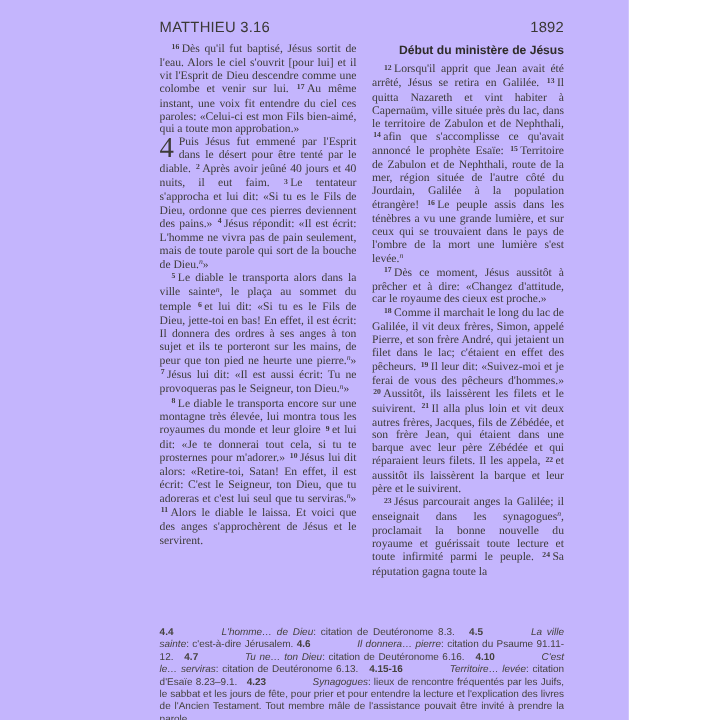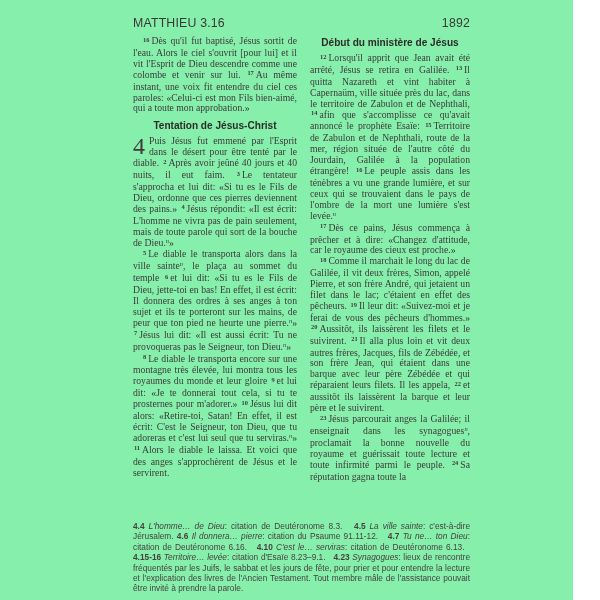--- a/index.html
+++ b/index.html
@@ -1,20 +1,20 @@
 <!DOCTYPE html>
 <html lang="fr"><head>
 <meta charset="utf-8">
 <style>
   html, body { margin: 0; padding: 0; }
   .page {
     position: relative;
-    width: 573px;
+    width: 524px;
     height: 600px;
-    background: #86efac;
+    background: #c4b5fd;
     overflow: hidden;
     font-family: "Liberation Serif", serif;
     color: #3d3b38;
     -webkit-font-smoothing: antialiased;
   }
   .header {
     position: absolute;
     left: 133px;
     width: 337px;
     top: 16px;
@@ -46,21 +46,21 @@
   .colR { width: 160px; }
   .col p { margin: 0; }
   .col p.ind { text-indent: 9px; }
   h3.shead {
     font-family: "Liberation Sans", sans-serif;
     font-size: 10.1px;
     line-height: 12px;
     font-weight: 700;
     color: #2e2c29;
     margin: 6px 0 4px 0;
-    text-align: center;
+    text-align: right;
   }
   h3.shead.first { margin-top: 1px; }
   .dropcap {
     float: left;
     font-size: 24px;
     line-height: 19px;
     height: 20px;
     padding: 1px 4px 0 0;
     color: #3d3b38;
     font-family: "Liberation Serif", serif;
@@ -86,46 +86,45 @@
     left: 133px;
     top: 521px;
     width: 337px;
     font-family: "Liberation Sans", sans-serif;
     font-size: 8.3px;
     line-height: 10.4px;
     text-align: justify;
     color: #45423e;
   }
   .footnotes .bd { font-weight: 700; }
-  .footnotes .it { font-style: italic; }
+  .footnotes .it { font-style: italic; padding-left: 36px; }
 </style>
 </head>
 <body>
 
 <div class="page">
 
   <div class="header">
     <span>MATTHIEU 3.16</span>
     <span>1892</span>
   </div>
 
   <div class="columns">
 
     <div class="col colL">
       <p class="ind"><span class="vn">16</span><span>Dès qu'il fut baptisé, Jésus sortit de l'eau. Alors le ciel s'ouvrit [pour lui] et il vit l'Esprit de Dieu descendre comme une colombe et venir sur lui. </span><span class="vn">17</span><span>Au même instant, une voix fit entendre du ciel ces paroles: «Celui-ci est mon Fils bien-aimé, qui a toute mon approbation.»</span></p>
-      <h3 class="shead">Tentation de Jésus-Christ</h3>
       <p><span class="dropcap">4</span><span><span>Puis Jésus fut emmené par l'Esprit dans le désert pour être tenté par le diable. </span><span class="vn">2</span><span>Après avoir jeûné 40 jours et 40 nuits, il eut faim. </span><span class="vn">3</span><span>Le tentateur s'approcha et lui dit: «Si tu es le Fils de Dieu, ordonne que ces pierres deviennent des pains.» </span><span class="vn">4</span><span>Jésus répondit: «Il est écrit: </span><span class="it">L'homme ne vivra pas de pain seulement, mais de toute parole qui sort de la bouche de Dieu.</span><span class="fn">n</span><span>»</span></span></p>
       <p class="ind"><span class="vn">5</span><span>Le diable le transporta alors dans la ville sainte</span><span class="fn">n</span><span>, le plaça au sommet du temple </span><span class="vn">6</span><span>et lui dit: «Si tu es le Fils de Dieu, jette-toi en bas! En effet, il est écrit: </span><span class="it">Il donnera des ordres à ses anges à ton sujet et ils te porteront sur les mains, de peur que ton pied ne heurte une pierre.</span><span class="fn">n</span><span>» </span><span class="vn">7</span><span>Jésus lui dit: «Il est aussi écrit: </span><span class="it">Tu ne provoqueras pas le Seigneur, ton Dieu.</span><span class="fn">n</span><span>»</span></p>
       <p class="ind"><span class="vn">8</span><span>Le diable le transporta encore sur une montagne très élevée, lui montra tous les royaumes du monde et leur gloire </span><span class="vn">9</span><span>et lui dit: «Je te donnerai tout cela, si tu te prosternes pour m'adorer.» </span><span class="vn">10</span><span>Jésus lui dit alors: «Retire-toi, Satan! En effet, il est écrit: </span><span class="it">C'est le Seigneur, ton Dieu, que tu adoreras et c'est lui seul que tu serviras.</span><span class="fn">n</span><span>» </span><span class="vn">11</span><span>Alors le diable le laissa. Et voici que des anges s'approchèrent de Jésus et le servirent.</span></p>
     </div>
 
     <div class="col colR">
       <h3 class="shead first">Début du ministère de Jésus</h3>
       <p class="ind"><span class="vn">12</span><span>Lorsqu'il apprit que Jean avait été arrêté, Jésus se retira en Galilée. </span><span class="vn">13</span><span>Il quitta Nazareth et vint habiter à Capernaüm, ville située près du lac, dans le territoire de Zabulon et de Nephthali, </span><span class="vn">14</span><span>afin que s'accomplisse ce qu'avait annoncé le prophète Esaïe: </span><span class="vn">15</span><span class="it">Territoire de Zabulon et de Nephthali, route de la mer, région située de l'autre côté du Jourdain, Galilée à la population étrangère! </span><span class="vn">16</span><span class="it">Le peuple assis dans les ténèbres a vu une grande lumière, et sur ceux qui se trouvaient dans le pays de l'ombre de la mort une lumière s'est levée.</span><span class="fn">n</span></p>
-      <p class="ind"><span class="vn">17</span><span>Dès ce pains, Jésus commença à prêcher et à dire: «Changez d'attitude, car le royaume des cieux est proche.»</span></p>
+      <p class="ind"><span class="vn">17</span><span>Dès ce moment, Jésus aussitôt à prêcher et à dire: «Changez d'attitude, car le royaume des cieux est proche.»</span></p>
       <p class="ind"><span class="vn">18</span><span>Comme il marchait le long du lac de Galilée, il vit deux frères, Simon, appelé Pierre, et son frère André, qui jetaient un filet dans le lac; c'étaient en effet des pêcheurs. </span><span class="vn">19</span><span>Il leur dit: «Suivez-moi et je ferai de vous des pêcheurs d'hommes.» </span><span class="vn">20</span><span>Aussitôt, ils laissèrent les filets et le suivirent. </span><span class="vn">21</span><span>Il alla plus loin et vit deux autres frères, Jacques, fils de Zébédée, et son frère Jean, qui étaient dans une barque avec leur père Zébédée et qui réparaient leurs filets. Il les appela, </span><span class="vn">22</span><span>et aussitôt ils laissèrent la barque et leur père et le suivirent.</span></p>
       <p class="ind"><span class="vn">23</span><span>Jésus parcourait anges la Galilée; il enseignait dans les synagogues</span><span class="fn">n</span><span>, proclamait la bonne nouvelle du royaume et guérissait toute lecture et toute infirmité parmi le peuple. </span><span class="vn">24</span><span>Sa réputation gagna toute la</span></p>
     </div>
 
   </div>
 
   <div class="footnotes"><span class="bd">4.4</span><span class="it"> L'homme… de Dieu</span><span>: citation de Deutéronome 8.3.&nbsp;&nbsp; </span><span class="bd">4.5</span><span class="it"> La ville sainte</span><span>: c'est-à-dire Jérusalem. </span><span class="bd">4.6</span><span class="it"> Il donnera… pierre</span><span>: citation du Psaume 91.11-12.&nbsp;&nbsp; </span><span class="bd">4.7</span><span class="it"> Tu ne… ton Dieu</span><span>: citation de Deutéronome 6.16.&nbsp;&nbsp; </span><span class="bd">4.10</span><span class="it"> C'est le… serviras</span><span>: citation de Deutéronome 6.13.&nbsp;&nbsp; </span><span class="bd">4.15-16</span><span class="it"> Territoire… levée</span><span>: citation d'Esaïe 8.23–9.1.&nbsp;&nbsp; </span><span class="bd">4.23</span><span class="it"> Synagogues</span><span>: lieux de rencontre fréquentés par les Juifs, le sabbat et les jours de fête, pour prier et pour entendre la lecture et l'explication des livres de l'Ancien Testament. Tout membre mâle de l'assistance pouvait être invité à prendre la parole.</span></div>
 
 </div>
 

